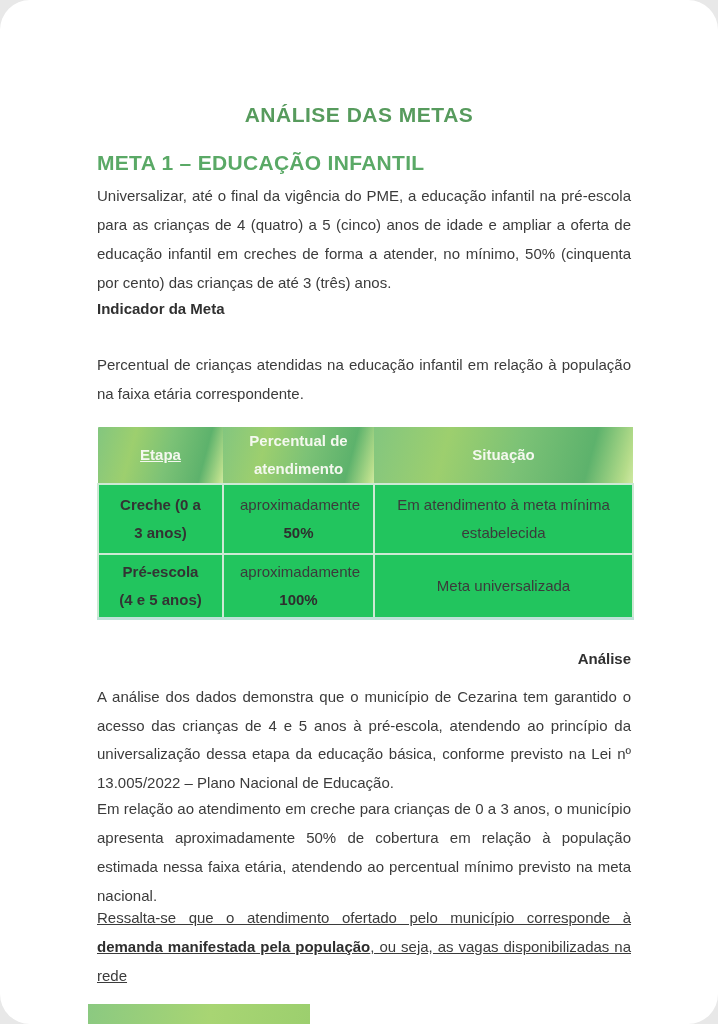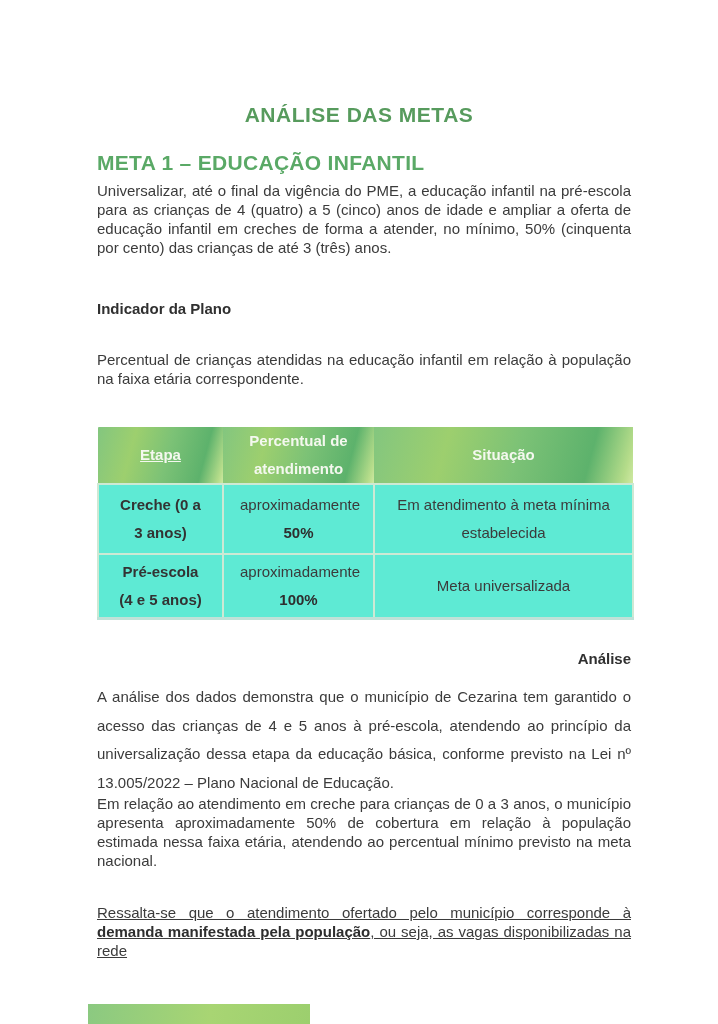--- a/index.html
+++ b/index.html
@@ -4,35 +4,36 @@
 <style>
   html,body{margin:0;padding:0;background:#e8e8e8;}
   .page{
     position:relative;
     width:718px;height:1024px;
     background:#ffffff;
     margin:0 auto;
     font-family:"Liberation Sans","DejaVu Sans",sans-serif;
     color:#3b3b3b;
     overflow:hidden;
+    border-radius:30px;
   }
   .doc-title{
     position:absolute;top:103px;left:0;width:718px;
     text-align:center;
     font-size:21px;font-weight:bold;letter-spacing:.5px;
     color:#579b5d;
   }
   .meta-heading{
     position:absolute;top:151px;left:97px;width:534px;
     font-size:21px;font-weight:bold;letter-spacing:.3px;
     color:#5aa966;
   }
   .para{
     position:absolute;left:97px;width:534px;
-    font-size:15px;line-height:19px;
+    font-size:15px;line-height:29px;
     text-align:justify;
     color:#3b3b3b;
   }
   .subhead{
     position:absolute;left:97px;width:534px;
     font-size:15px;font-weight:bold;color:#303030;
   }
   .p-goal{top:181px;}
   .h-indicador{top:300px;}
   .p-indicador{top:350px;}
@@ -55,21 +56,21 @@
     font-weight:bold;
     border:none;
     height:56px;
     line-height:28px;
     text-align:center;
     padding:0 6px;
   }
   .meta-table thead th:first-child{border-radius:1px 0 0 0;text-decoration:underline;}
   .meta-table td{
     border:2px solid #cde9d4;
-    background:#5eead4;
+    background:#22c55e;
     text-align:center;
     vertical-align:middle;
     line-height:28px;
     padding:3px 16px;
   }
   .meta-table tbody tr:first-child td{height:62px;}
   .meta-table tbody tr:last-child td{height:56px;border-bottom:3px solid #bfe2d8;}
   .meta-table td.c-etapa{font-weight:bold;color:#333;}
   .next-table-edge{
     position:absolute;top:1004px;left:88px;width:222px;height:20px;
@@ -81,21 +82,21 @@
 <body>
 
 <div class="page">
 
   <div class="doc-title">ANÁLISE DAS METAS</div>
 
   <div class="meta-heading">META 1 – EDUCAÇÃO INFANTIL</div>
 
   <div class="para p-goal">Universalizar, até o final da vigência do PME, a educação infantil na pré-escola para as crianças de 4 (quatro) a 5 (cinco) anos de idade e ampliar a oferta de educação infantil em creches de forma a atender, no mínimo, 50% (cinquenta por cento) das crianças de até 3 (três) anos.</div>
 
-  <div class="subhead h-indicador">Indicador da Plano</div>
+  <div class="subhead h-indicador">Indicador da Meta</div>
 
   <div class="para p-indicador">Percentual de crianças atendidas na educação infantil em relação à população na faixa etária correspondente.</div>
 
 
   <table class="meta-table">
     <colgroup>
       <col style="width:125px">
       <col style="width:151px">
       <col style="width:259px">
     </colgroup>

